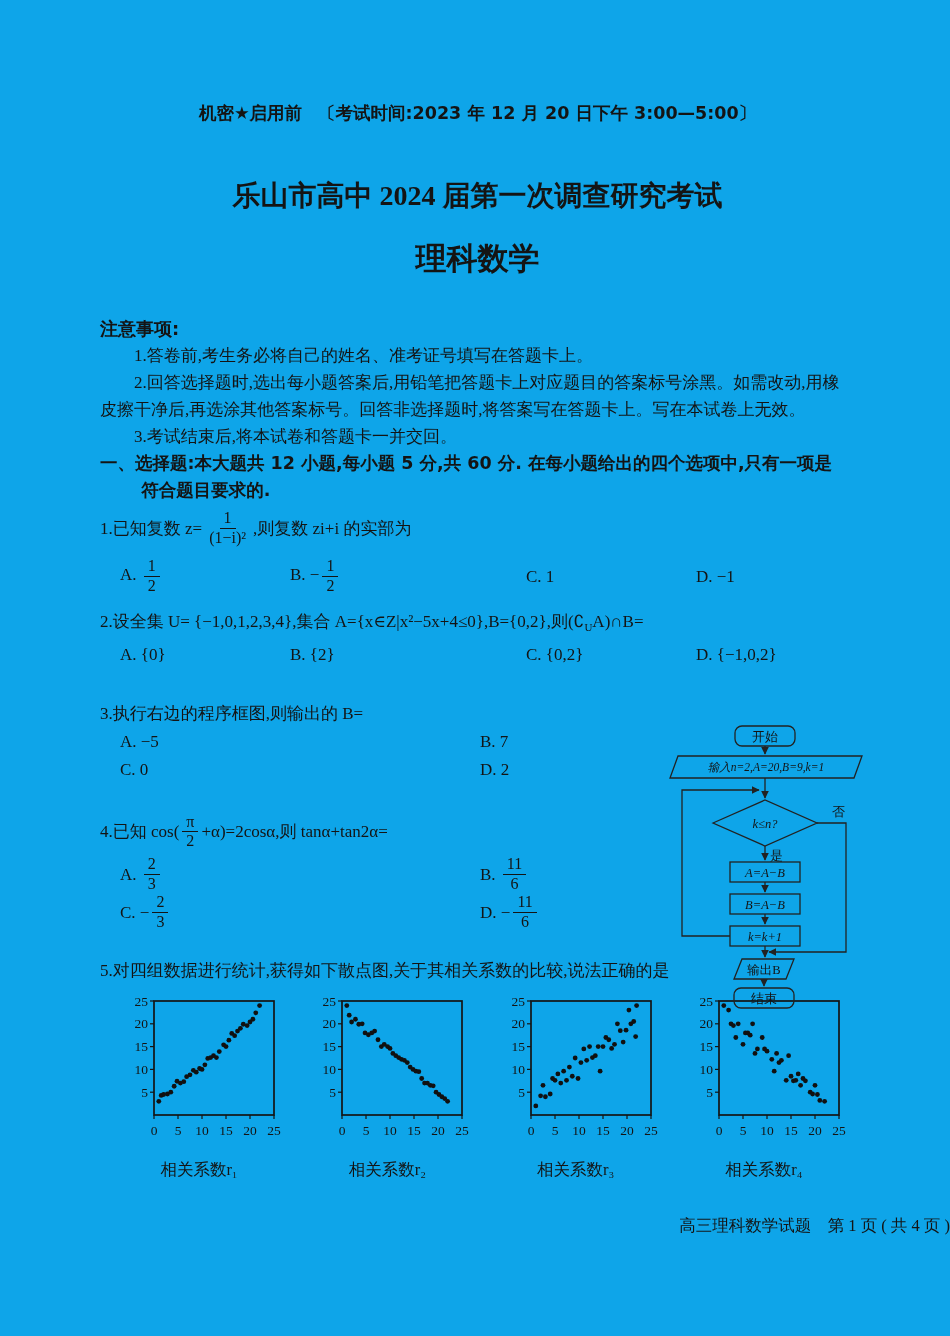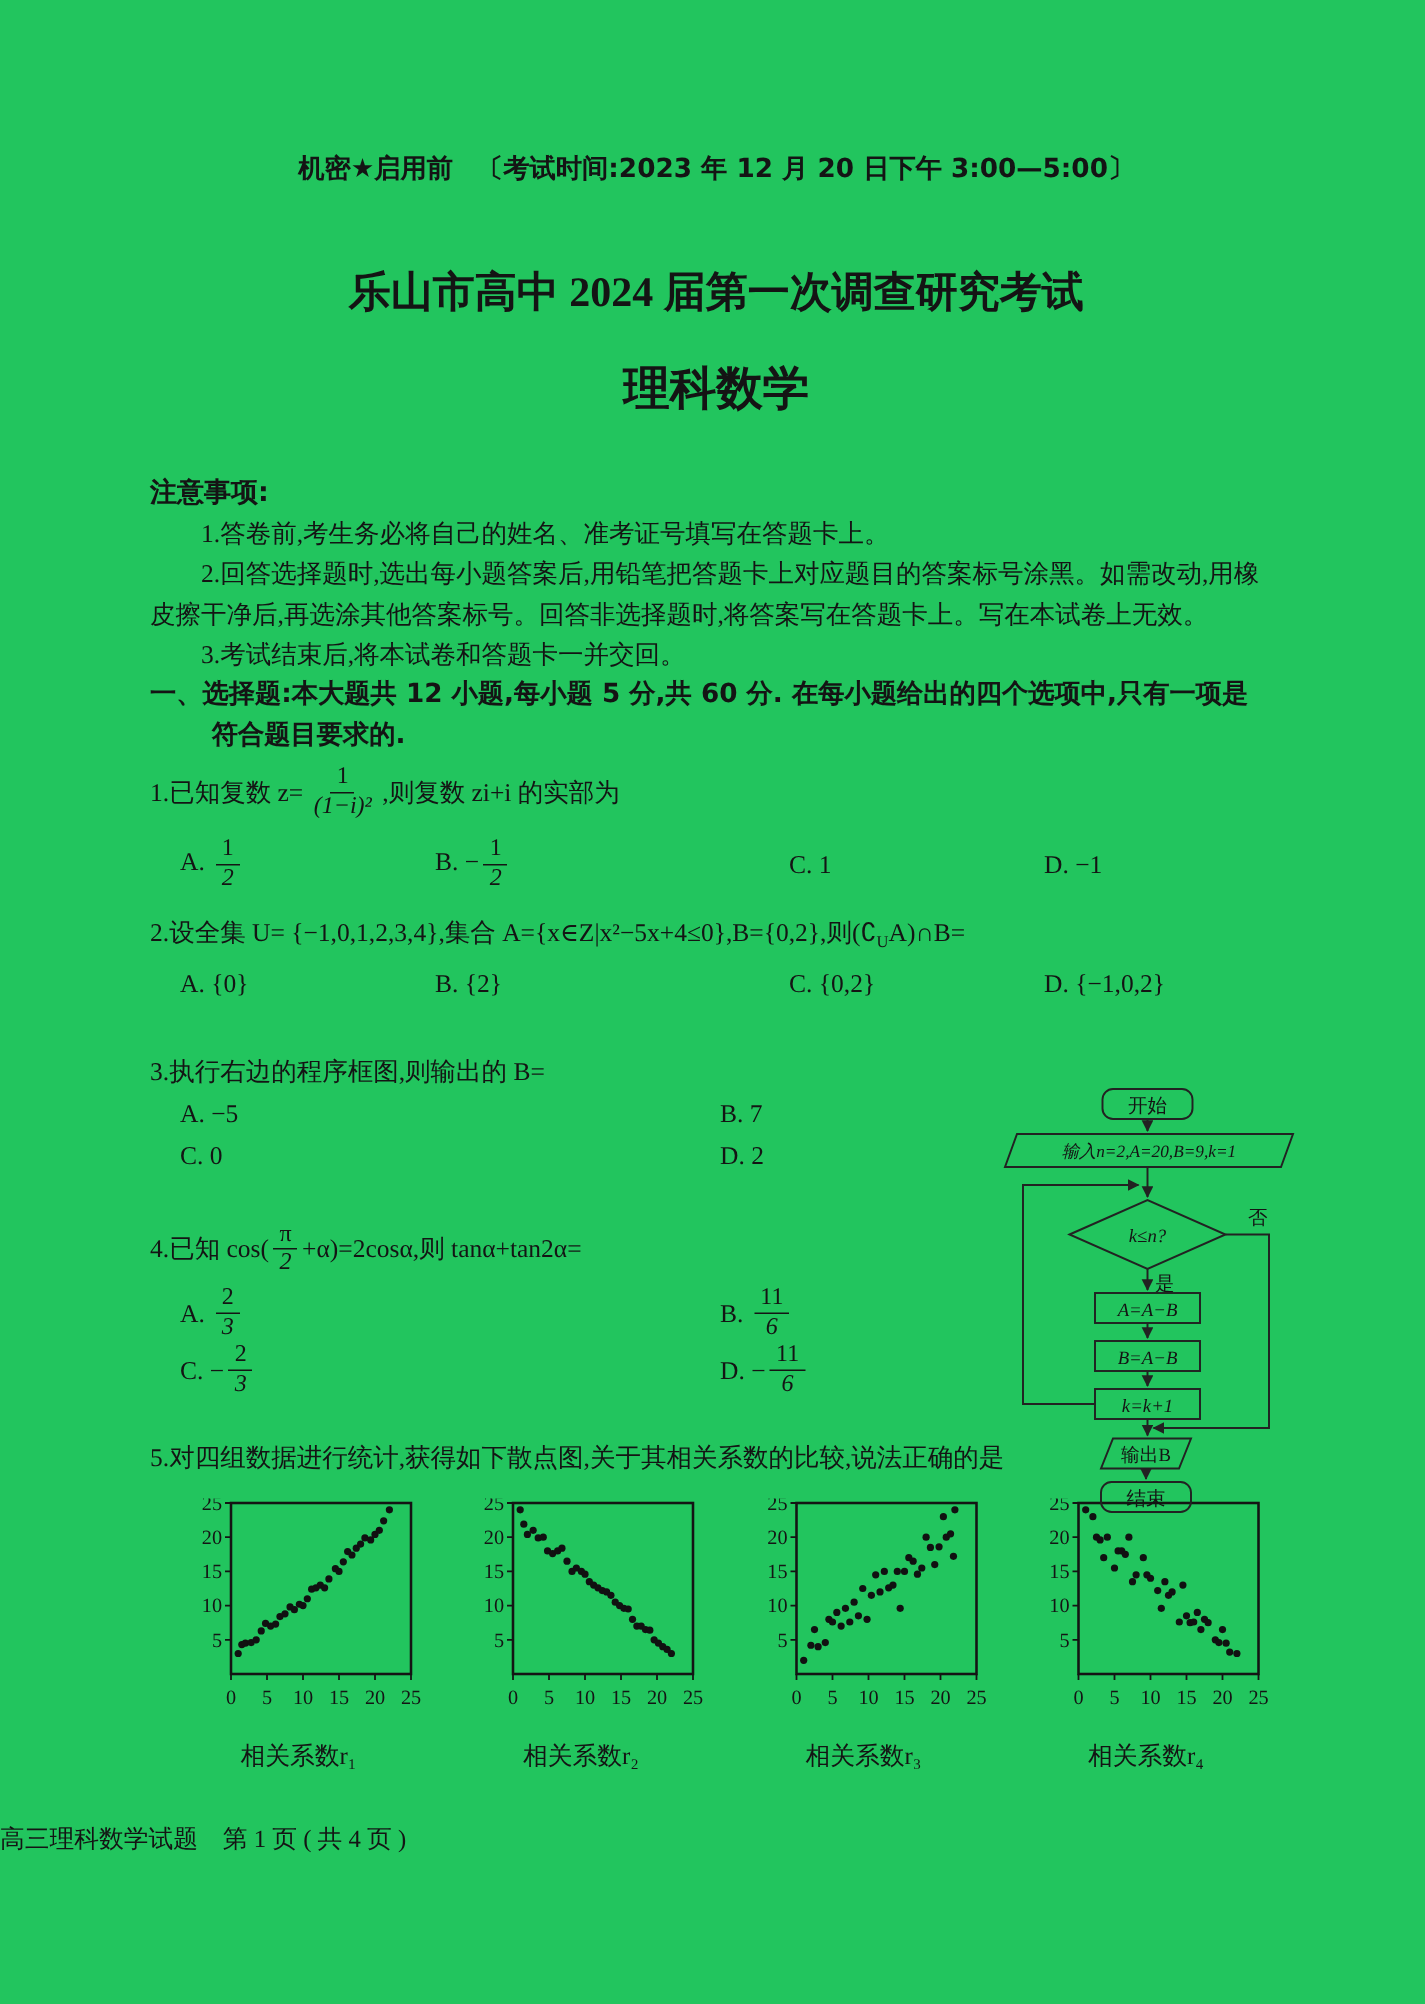--- a/index.html
+++ b/index.html
@@ -1,18 +1,18 @@
 <!DOCTYPE html>
 <html><head>
 <meta charset="utf-8">
 <style>
   html,body{margin:0;padding:0;background:#e9e9e9;}
   .page{
     width:950px;height:1336px;position:relative;margin:0 auto;
-    background:#22c55e;color:#141414;
+    background:#0ea5e9;color:#141414;
     font-family:"Liberation Serif","DejaVu Serif","DejaVu Sans",serif;
     font-size:17px;line-height:27px;overflow:hidden;
   }
   .content{padding:100px 95px 0 100px;}
   .sansb{font-family:"DejaVu Sans","Liberation Sans",sans-serif;font-weight:bold;}
   .top-line{display:flex;justify-content:center;gap:16px;font-size:17.5px;margin-bottom:50px;}
   .title1{text-align:center;font-size:28px;font-weight:bold;line-height:38px;margin:0 0 14px 0;}
   .title2{text-align:center;font-size:31px;font-weight:bold;line-height:60px;margin:0 0 26px 0;}
   .subtitle{text-align:center;font-size:19px;margin:0 0 32px 0;}
   .notice-h{font-size:18px;margin:0;}
@@ -25,29 +25,29 @@
   .opts4 .c2{width:190px;}
   .opts4 .c3{width:170px;margin-left:46px;}
   .opts4 .c4{flex:1;}
   .opts2{display:flex;padding-left:20px;align-items:center;min-height:28px;}
   .opts2 .h1{width:360px;display:flex;align-items:center;}
   .opts2 .h2{flex:1;display:flex;align-items:center;}
   .q34wrap{width:565px;}
   .frac{display:inline-flex;flex-direction:column;align-items:center;vertical-align:middle;
         font-size:16px;line-height:1.15;margin:0 3px;}
   .frac .fnum{border-bottom:1.4px solid #141414;padding:0 4px;}
-  .frac .fden{padding:0 4px;font-style:italic;}
+  .frac .fden{padding:0 4px;}
   .flowchart{position:absolute;left:660px;top:724px;width:212px;height:292px;}
   .flow text{font-family:"Liberation Serif","DejaVu Serif",serif;fill:#141414;}
   .flow .shape{fill:none;stroke:#222;stroke-width:1.3;}
   .flow .ln{stroke:#222;stroke-width:1.3;fill:none;}
   .charts{display:flex;justify-content:space-between;width:735px;margin:14px 0 0 14px;}
   .chart{width:170px;}
   .chart .caption{text-align:center;font-size:16.5px;margin-top:2px;}
-  .footer{position:absolute;top:1212px;left:0;width:100%;text-align:left;font-size:16.5px;}
+  .footer{position:absolute;top:1212px;left:0;width:100%;text-align:right;font-size:16.5px;}
   sub{font-size:11px;}
   .mt26{margin-top:26px;}
   .mt8{margin-top:8px;}
 </style>
 </head>
 <body>
 
 <div class="page">
   <div class="content">
 

